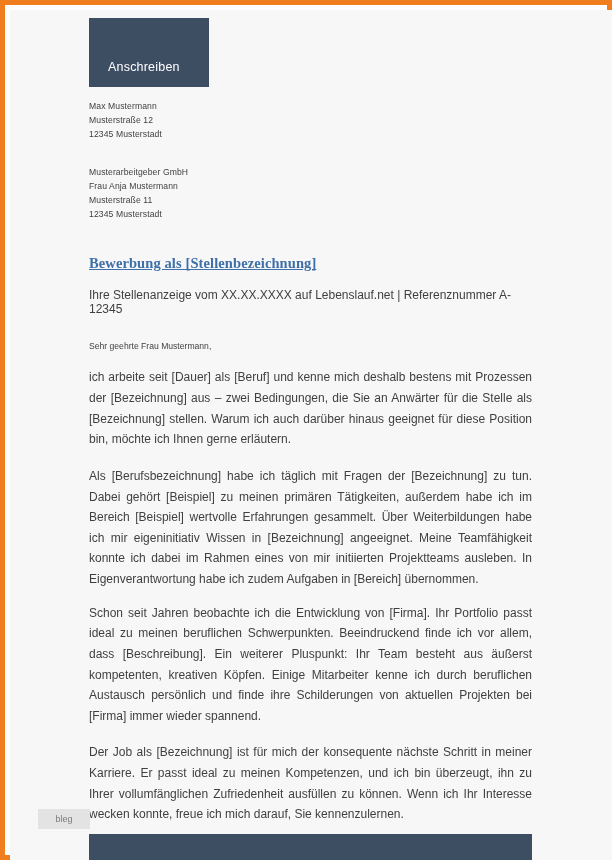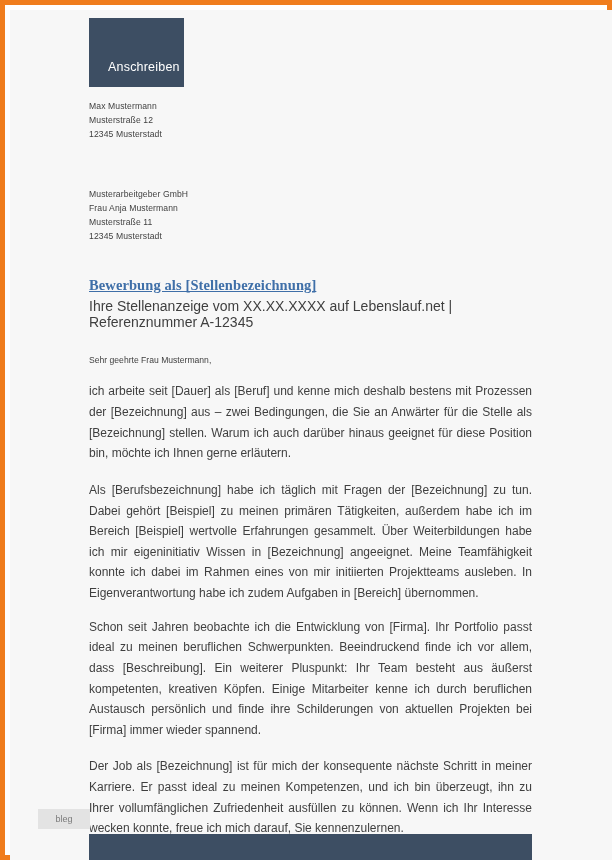--- a/index.html
+++ b/index.html
@@ -29,21 +29,21 @@
     width: 602px;
     height: 850px;
     background: #f7f7f7;
     box-sizing: border-box;
   }
   
   .header-block {
     position: absolute;
     left: 79px;
     top: 8px;
-    width: 95px;
+    width: 120px;
     height: 69px;
     background: #3d4e63;
     display: flex;
     align-items: flex-end;
     box-sizing: border-box;
     padding: 0 0 13px 19px;
   }
   .header-block .title {
     color: #ffffff;
     font-size: 12.5px;
@@ -80,42 +80,42 @@
     width: 443px;
   }
 
   .addr-block {
     font-size: 8.6px;
     color: #3f3f3f;
     line-height: 1.62;
     letter-spacing: 0.1px;
   }
   .sender { margin-top: 0; }
-  .recipient { margin-top: 46px; }
+  .recipient { margin-top: 24px; }
 
   .date-line {
     margin-top: 46px;
     text-align: right;
     font-size: 8.6px;
     color: #3f3f3f;
     padding-right: 2px;
   }
 
   .subject {
     margin-top: 34px;
     font-family: "Liberation Serif", serif;
     font-size: 14.5px;
     color: #3f6fa8;
     font-weight: bold;
     letter-spacing: 0.1px;
     text-decoration: underline;
   }
   .subject-sub {
-    margin-top: 4px;
-    font-size: 14px;
+    margin-top: 16px;
+    font-size: 12px;
     color: #3f3f3f;
   }
 
   .salutation {
     margin-top: 25px;
     font-size: 8.6px;
     color: #3f3f3f;
   }
 
   .para {

